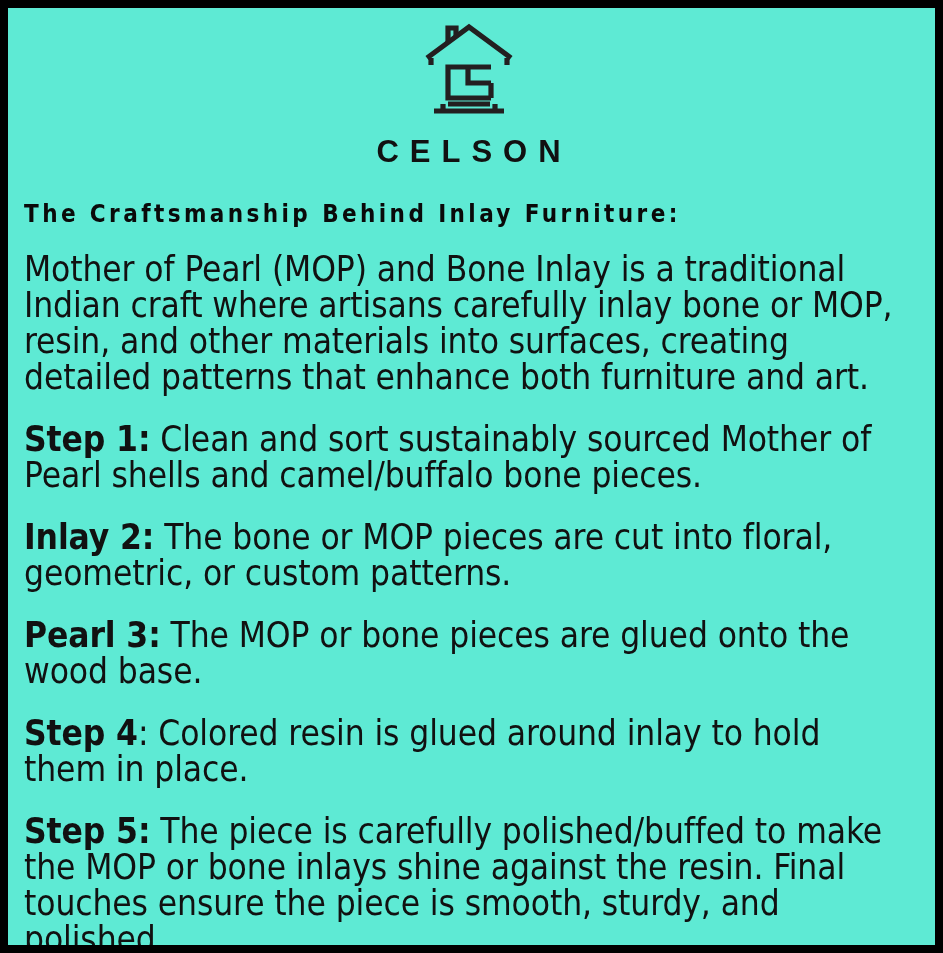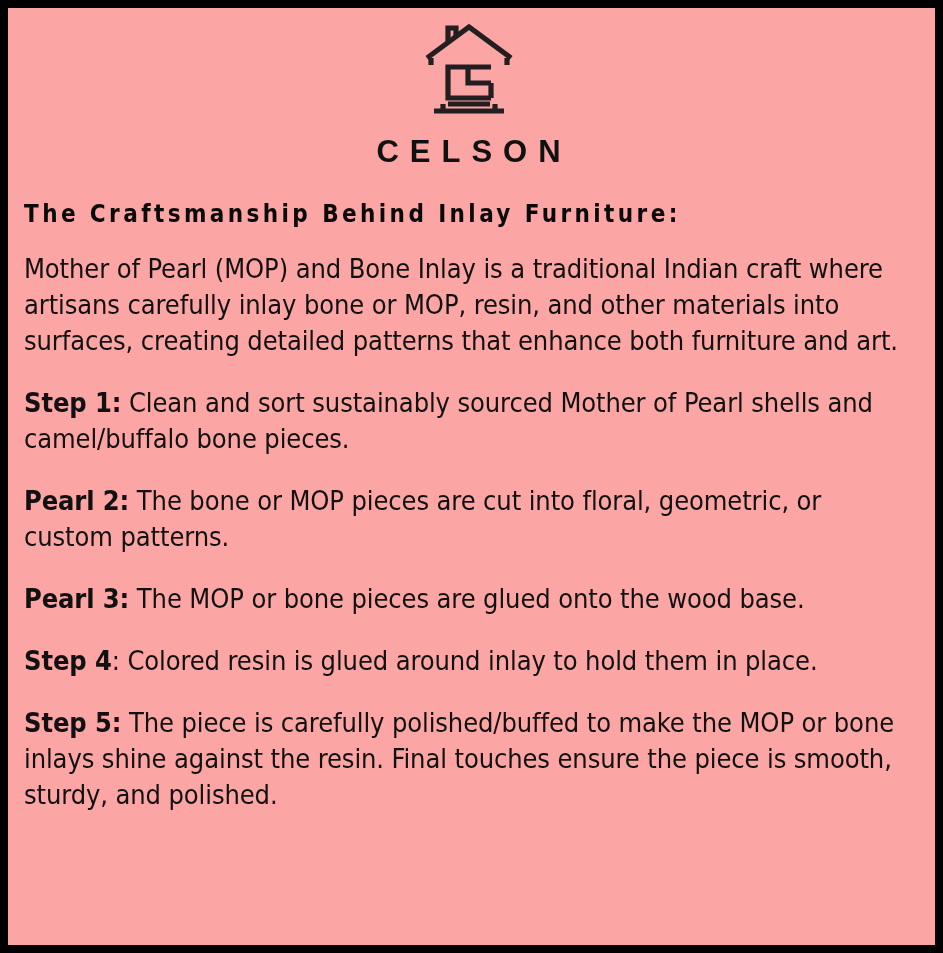--- a/index.html
+++ b/index.html
@@ -9,21 +9,21 @@
   }
   body {
     font-family: "Liberation Sans", sans-serif;
   }
 
   #poster {
     position: relative;
     width: 943px;
     height: 953px;
     box-sizing: border-box;
-    background: #fca5a5;
+    background: #5eead4;
     border: 8px solid #000000;
     overflow: hidden;
   }
 
   .inner {
     position: relative;
     width: 100%;
     height: 100%;
     box-sizing: border-box;
     padding: 10px 22px 0 16px;
@@ -64,21 +64,21 @@
     white-space: nowrap;
   }
 
   
   .body-block {
     margin-top: 24px;
   }
   p.para {
     margin: 0 0 26px 0;
     font-family: "DejaVu Sans Condensed", "Liberation Sans", sans-serif;
-    font-size: 27px;
+    font-size: 35px;
     font-weight: 400;
     line-height: 36px;
     color: #111111;
     letter-spacing: -0.1px;
     max-width: 884px;
   }
   p.para:last-child {
     margin-bottom: 12px;
   }
   .step-label {
@@ -122,21 +122,21 @@
     <div class="headline">The Craftsmanship Behind Inlay Furniture:</div>
 
     <div class="body-block">
       <p class="para">
         <span class="step-label"></span><span>Mother of Pearl (MOP) and Bone Inlay is a traditional Indian craft where artisans carefully inlay bone or MOP, resin, and other materials into surfaces, creating detailed patterns that enhance both furniture and art.</span>
       </p>
       <p class="para">
         <span class="step-label">Step 1:</span><span> Clean and sort sustainably sourced Mother of Pearl shells and camel/buffalo bone pieces.</span>
       </p>
       <p class="para">
-        <span class="step-label">Pearl 2:</span><span> The bone or MOP pieces are cut into floral, geometric, or custom patterns.</span>
+        <span class="step-label">Inlay 2:</span><span> The bone or MOP pieces are cut into floral, geometric, or custom patterns.</span>
       </p>
       <p class="para">
         <span class="step-label">Pearl 3:</span><span> The MOP or bone pieces are glued onto the wood base.</span>
       </p>
       <p class="para">
         <span class="step-label">Step 4</span><span>: Colored resin is glued around inlay to hold them in place.</span>
       </p>
       <p class="para">
         <span class="step-label">Step 5:</span><span> The piece is carefully polished/buffed to make the MOP or bone inlays shine against the resin. Final touches ensure the piece is smooth, sturdy, and polished.</span>
       </p>

